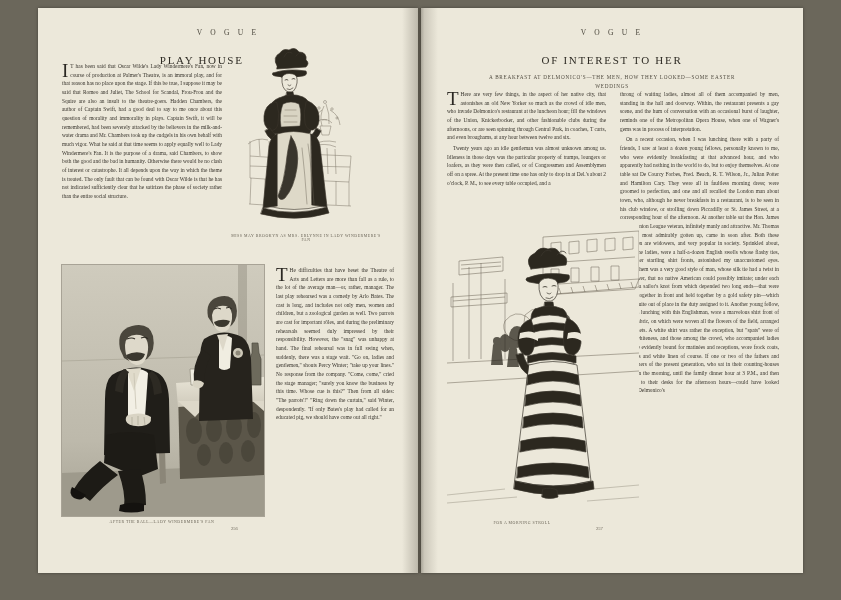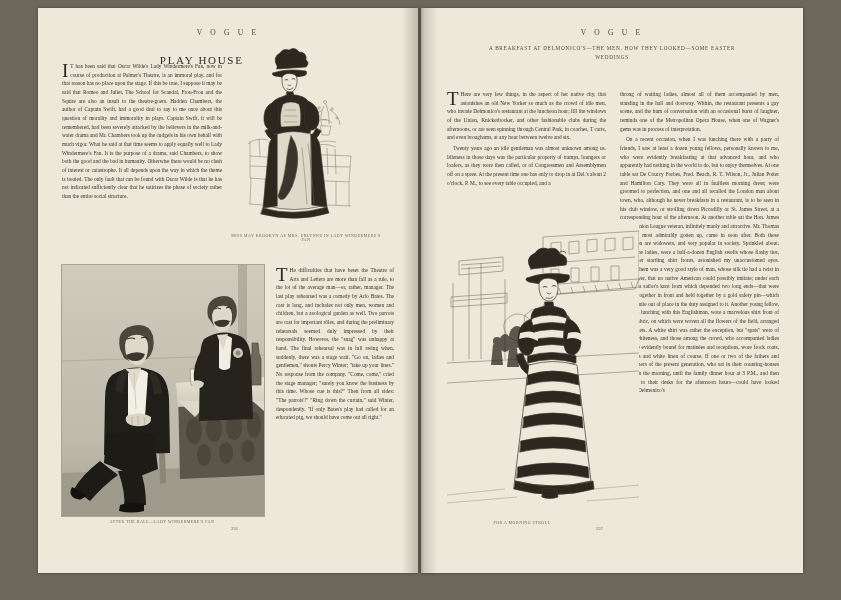--- a/index.html
+++ b/index.html
@@ -342,20 +342,21 @@
 
       <div class="folio" id="lp-folio">256</div>
     </div>
   </div>
 
   <div class="leaf leaf-right">
     <div class="page">
 
       <div class="running-head">V O G U E</div>
 
+      <div class="page-title">OF INTEREST TO HER</div>
 
       <div class="deck">A BREAKFAST AT DELMONICO'S—THE MEN, HOW THEY LOOKED—SOME EASTER WEDDINGS</div>
 
       <div class="cols" id="rp-cols">
         <div class="col" id="rp-col1">
           <p class="dropcap">THere are very few things, in the aspect of her native city, that astonishes an old New Yorker so much as the crowd of idle men, who invade Delmonico's restaurant at the luncheon hour; fill the windows of the Union, Knickerbocker, and other fashionable clubs during the afternoons, or are seen spinning through Central Park, in coaches, T carts, and even broughams, at any hour between twelve and six.</p>
           <p class="ind">Twenty years ago an idle gentleman was almost unknown among us. Idleness in those days was the particular property of tramps, loungers or loafers, as they were then called, or of Congressmen and Assemblymen off on a spree. At the present time one has only to drop in at Del.'s about 2 o'clock, P. M., to see every table occupied, and a</p>
         </div>
         <div class="col" id="rp-col2">
           <p>throng of waiting ladies, almost all of them accompanied by men, standing in the hall and doorway. Within, the restaurant presents a gay scene, and the hum of conversation with an occasional burst of laughter, reminds one of the Metropolitan Opera House, when one of Wagner's gems was in process of interpretation.</p>

